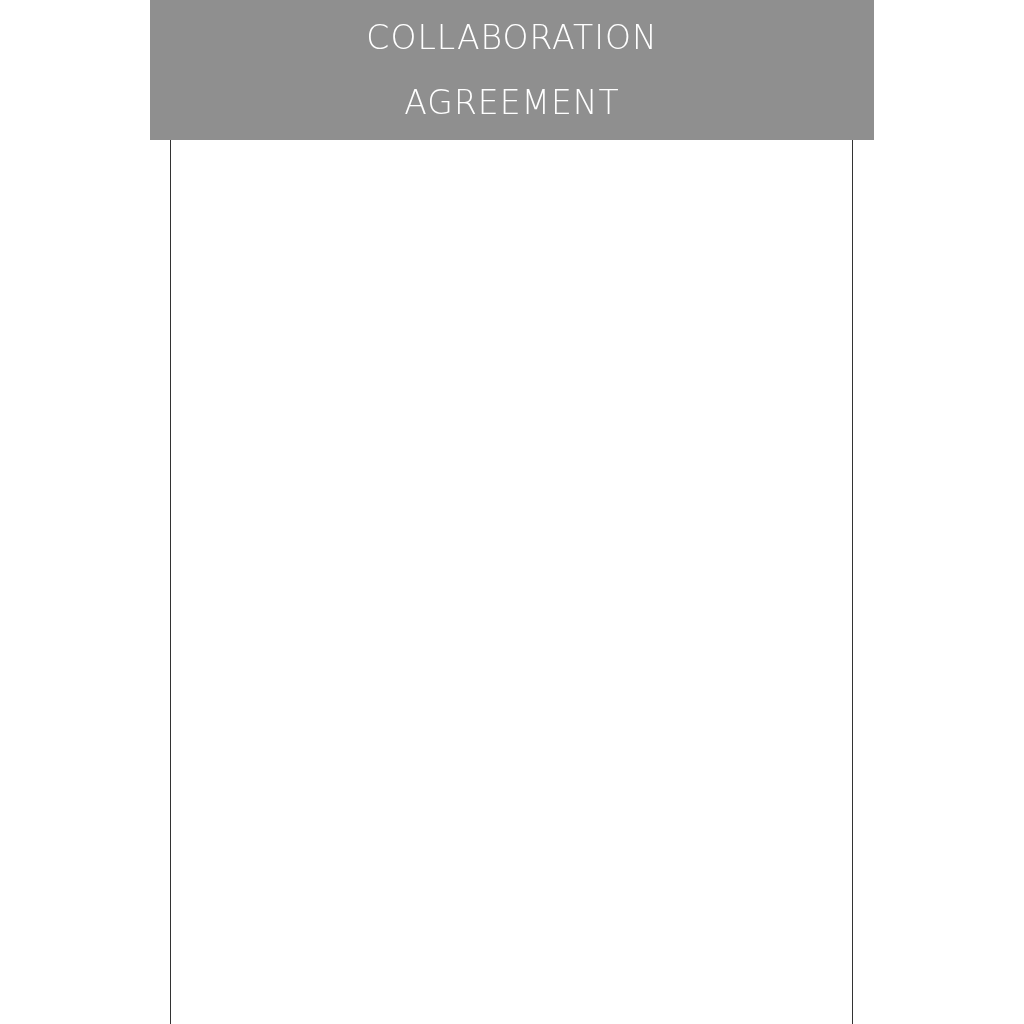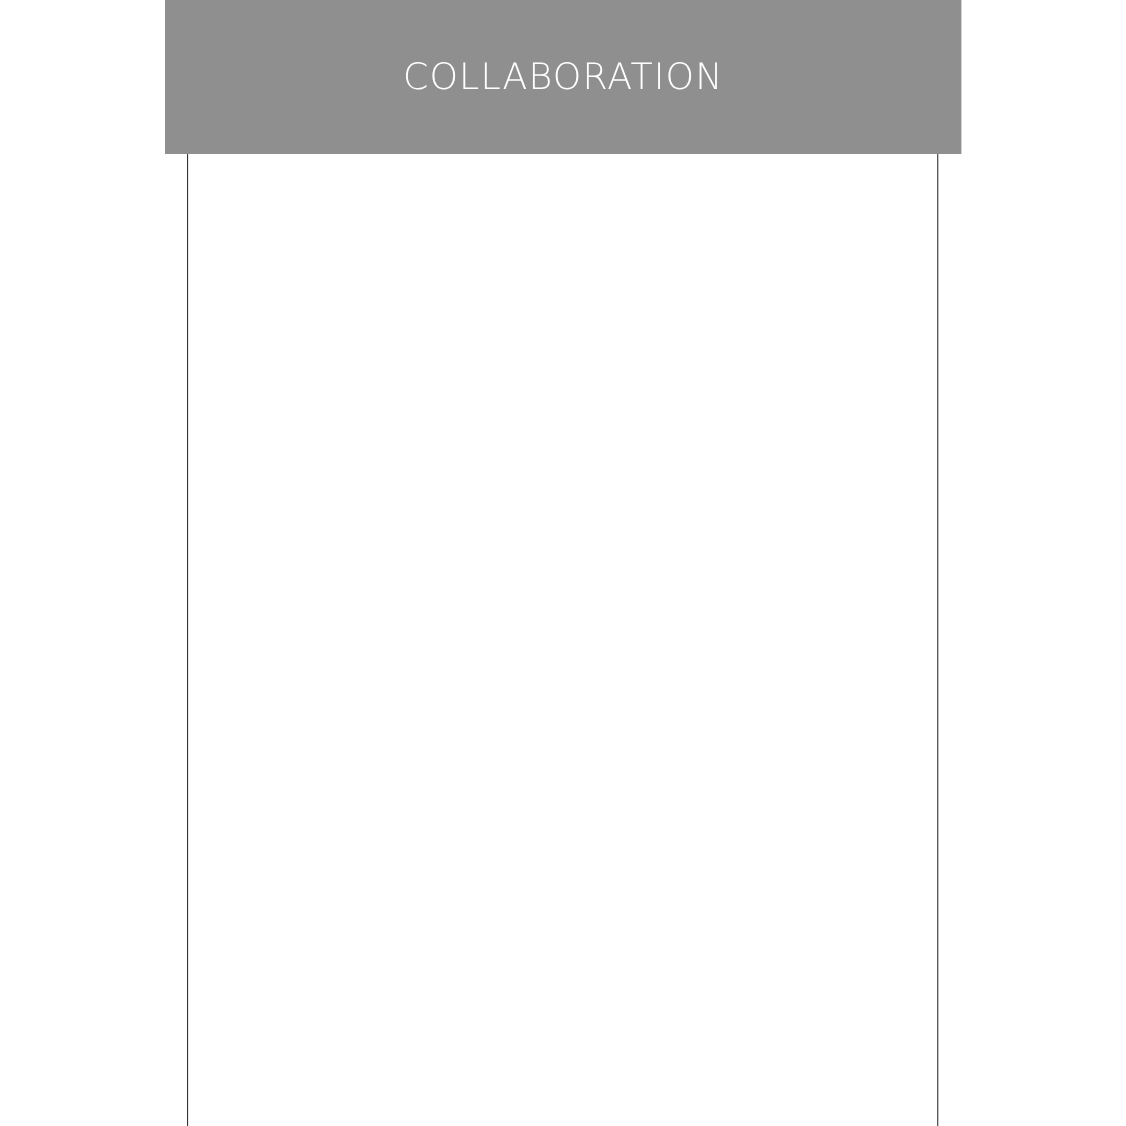--- a/index.html
+++ b/index.html
@@ -29,20 +29,21 @@
   .section-head { font-weight: bold; letter-spacing: -0.2px; }
   .para { margin-left: 45px; }
   .gap-s { height: 17px; }
   .gap-m { height: 17px; }
 </style>
 </head>
 <body>
 
 <div class="banner">
   <div class="line">COLLABORATION</div>
+  <div class="line">AGREEMENT</div>
 </div>
 
 <div class="page"></div>
 
 <div class="content">
 
   <div class="row">
     <span class="num subhead">3.2</span>
     <span class="body subhead">Staffing</span>
   </div>

